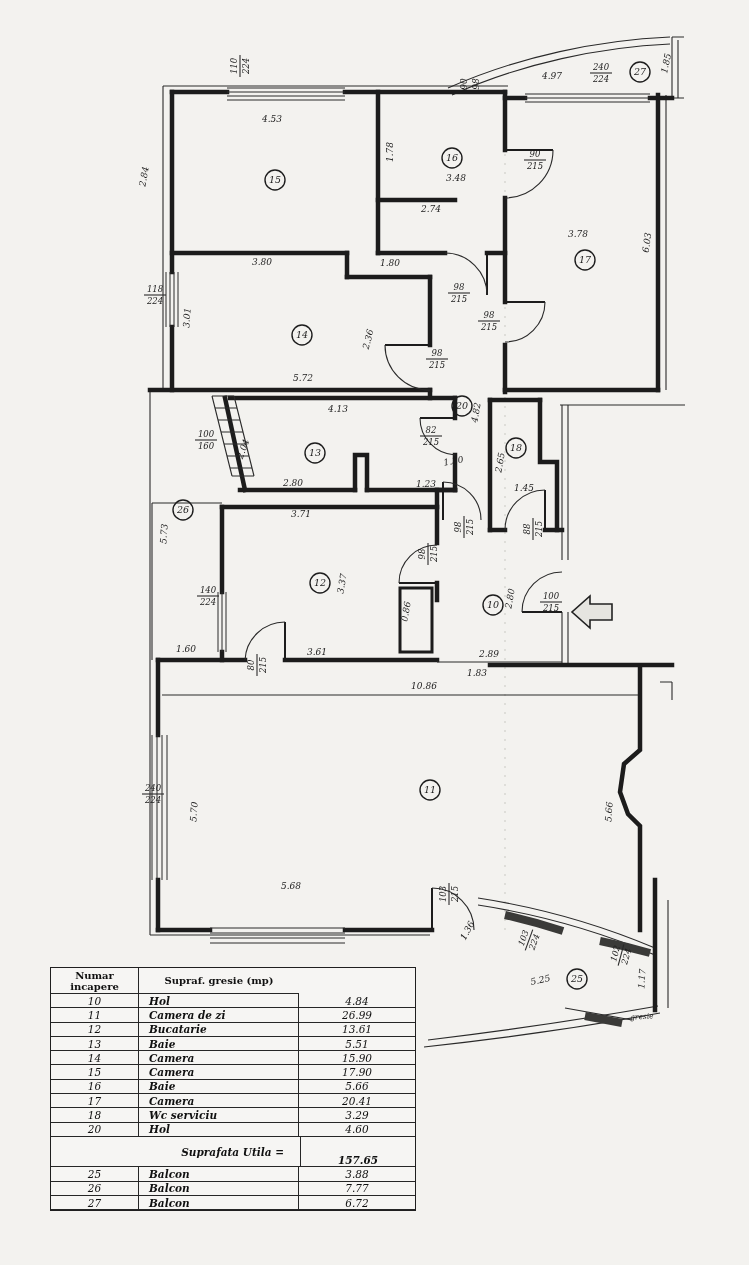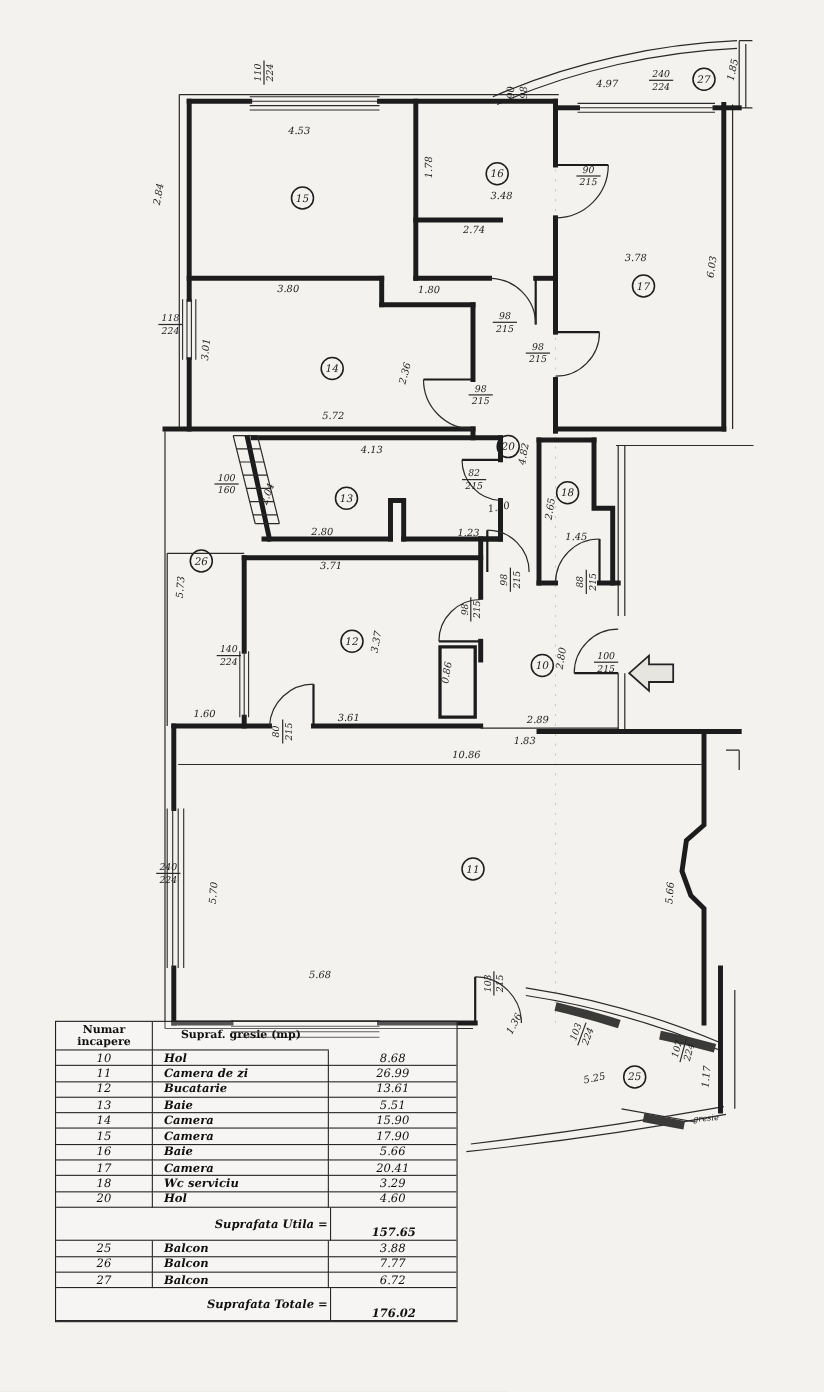--- a/index.html
+++ b/index.html
@@ -13,33 +13,33 @@
   .note{font:italic 7.5px "DejaVu Serif",serif;text-anchor:middle;}
   .wall{stroke:#1c1c1c;stroke-width:4.5;fill:none;stroke-linecap:square;}
   .wall3{stroke:#1c1c1c;stroke-width:3;fill:none;}
   .thin{stroke:#2a2a2a;stroke-width:1.1;fill:none;}
   .win{stroke:#2a2a2a;stroke-width:1;fill:none;}
   .door{stroke:#2a2a2a;stroke-width:1.1;fill:none;}
   .leaf{stroke:#1c1c1c;stroke-width:2;fill:none;}
   .hatchseg{stroke:#3a3a38;stroke-width:8;fill:none;}
   .fold{stroke:#c9c9c3;stroke-width:1;stroke-dasharray:2 7;fill:none;}
   
-  #area-table{position:absolute;left:50px;top:928px;width:364px;border:1.7px solid #1f1f1f;
+  #area-table{position:absolute;left:50px;top:967px;width:364px;border:1.7px solid #1f1f1f;
               color:#101010;background:rgba(255,255,255,0.25);}
   .tr{display:grid;grid-template-columns:88px 160px 1fr;}
   .tr2{display:grid;grid-template-columns:250px 1fr;}
   .td{border-right:1.4px solid #262626;border-bottom:1.4px solid #262626;
       font:italic 10.5px "DejaVu Serif",serif;display:flex;align-items:center;
       padding:0 4px;min-height:14.3px;box-sizing:border-box;}
   .td:last-child{border-right:none;}
   .hd{font:bold 10px "DejaVu Serif",serif;justify-content:center;min-height:26px;text-align:center;}
   .cnum{justify-content:center;}
   .cname{justify-content:flex-start;padding-left:10px;font-weight:bold;}
   .carea{justify-content:center;}
-  .sumlbl{justify-content:flex-end;font:bold italic 10.5px "DejaVu Serif",serif;padding-right:2px;}
+  .sumlbl{justify-content:flex-end;font:bold italic 10.5px "DejaVu Serif",serif;padding-right:16px;}
   .sumval{justify-content:center;font:bold italic 10.5px "DejaVu Serif",serif;margin-top:16px;}
 </style>
 </head>
 <body>
 
 <div id="screen">
 
   <svg id="plan" width="749" height="1265" viewBox="0 0 749 1265">
 
     <path class="fold" d="M505,100 V930"></path>
@@ -369,21 +369,21 @@
   </svg>
 
   <div id="area-table">
       <div class="tr">
         <div class="td hd">Numar incapere</div>
         <div class="td hd">Supraf. gresie (mp)</div>
       </div>
       <div class="tr">
         <div class="td cnum">10</div>
         <div class="td cname">Hol</div>
-        <div class="td carea">8.68</div>
+        <div class="td carea">4.84</div>
       </div>
       <div class="tr">
         <div class="td cnum">11</div>
         <div class="td cname">Camera de zi</div>
         <div class="td carea">26.99</div>
       </div>
       <div class="tr">
         <div class="td cnum">12</div>
         <div class="td cname">Bucatarie</div>
         <div class="td carea">13.61</div>
@@ -435,18 +435,14 @@
       <div class="tr">
         <div class="td cnum">26</div>
         <div class="td cname">Balcon</div>
         <div class="td carea">7.77</div>
       </div>
       <div class="tr">
         <div class="td cnum">27</div>
         <div class="td cname">Balcon</div>
         <div class="td carea">6.72</div>
       </div>
-      <div class="tr2">
-        <div class="td sumlbl">Suprafata Totale =</div>
-        <div class="td sumval">176.02</div>
-      </div>
     </div>
 </div>
 
 </body></html>

